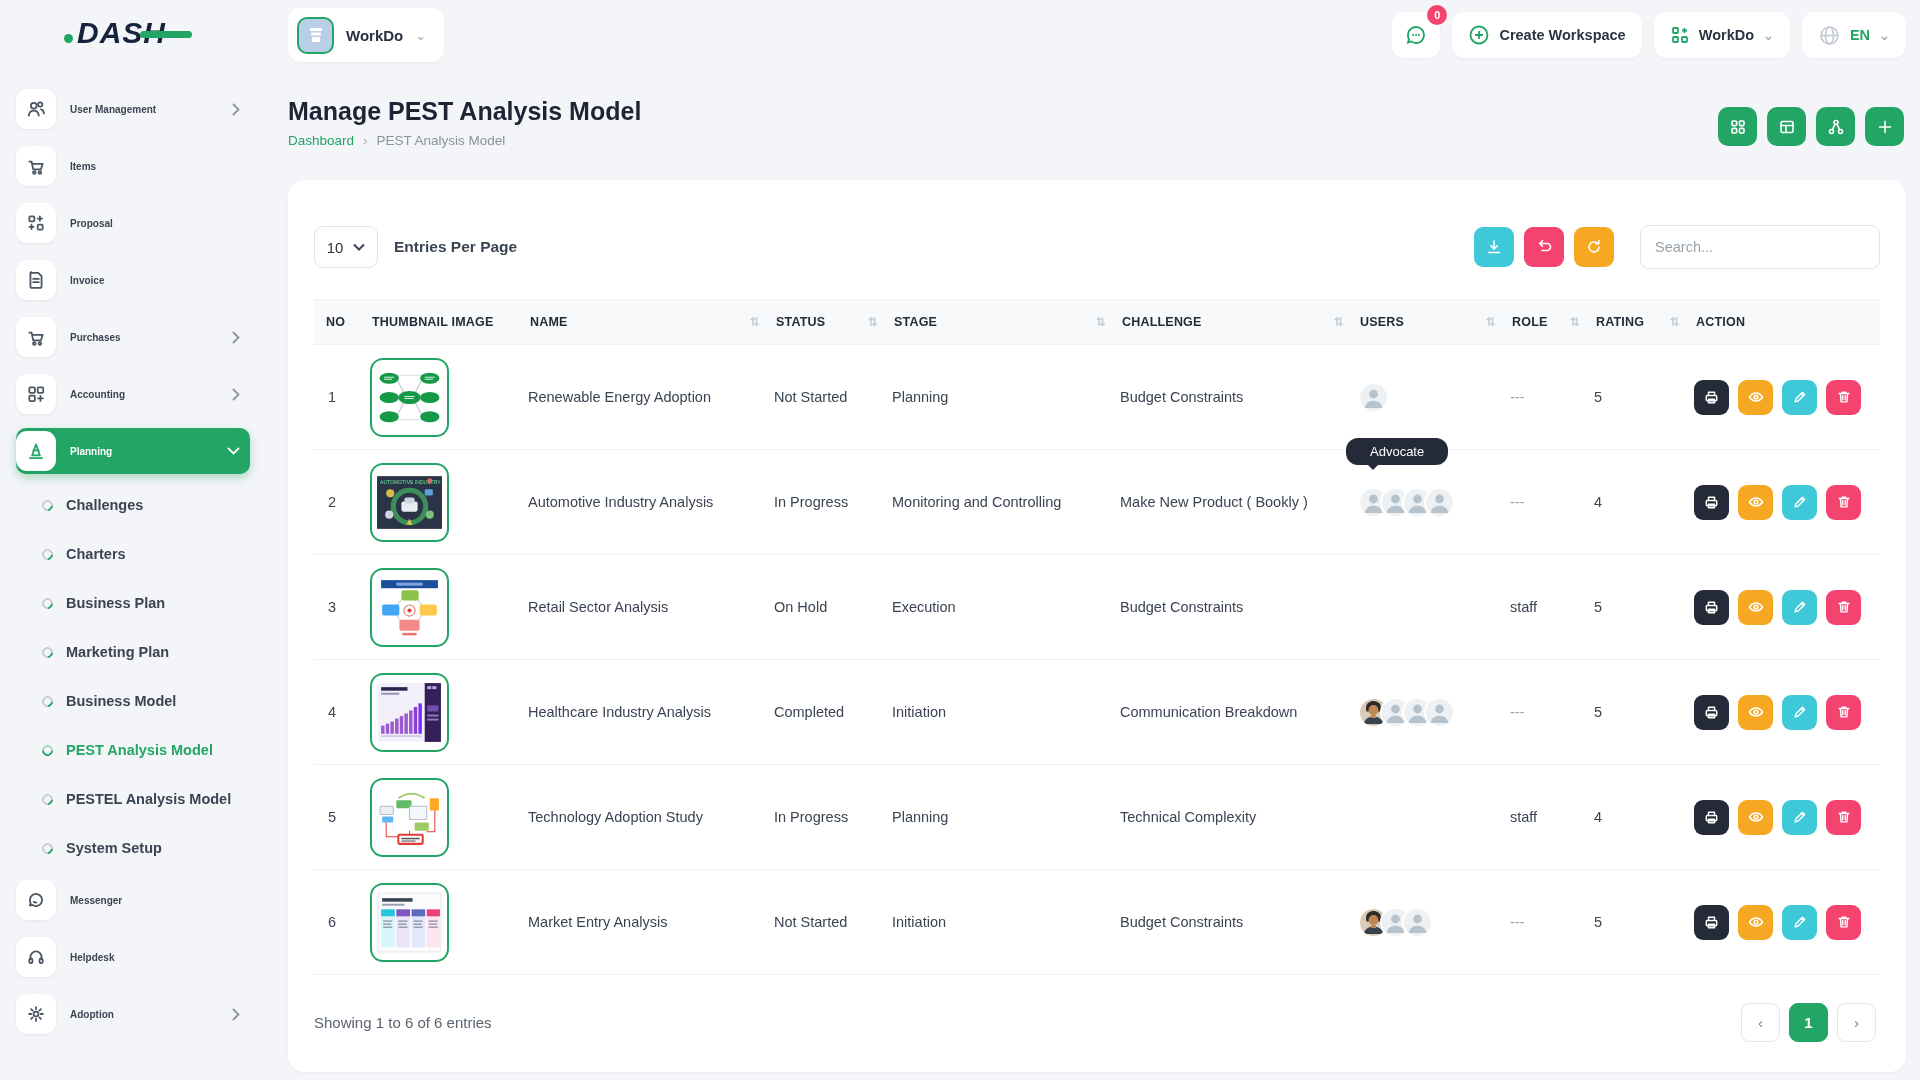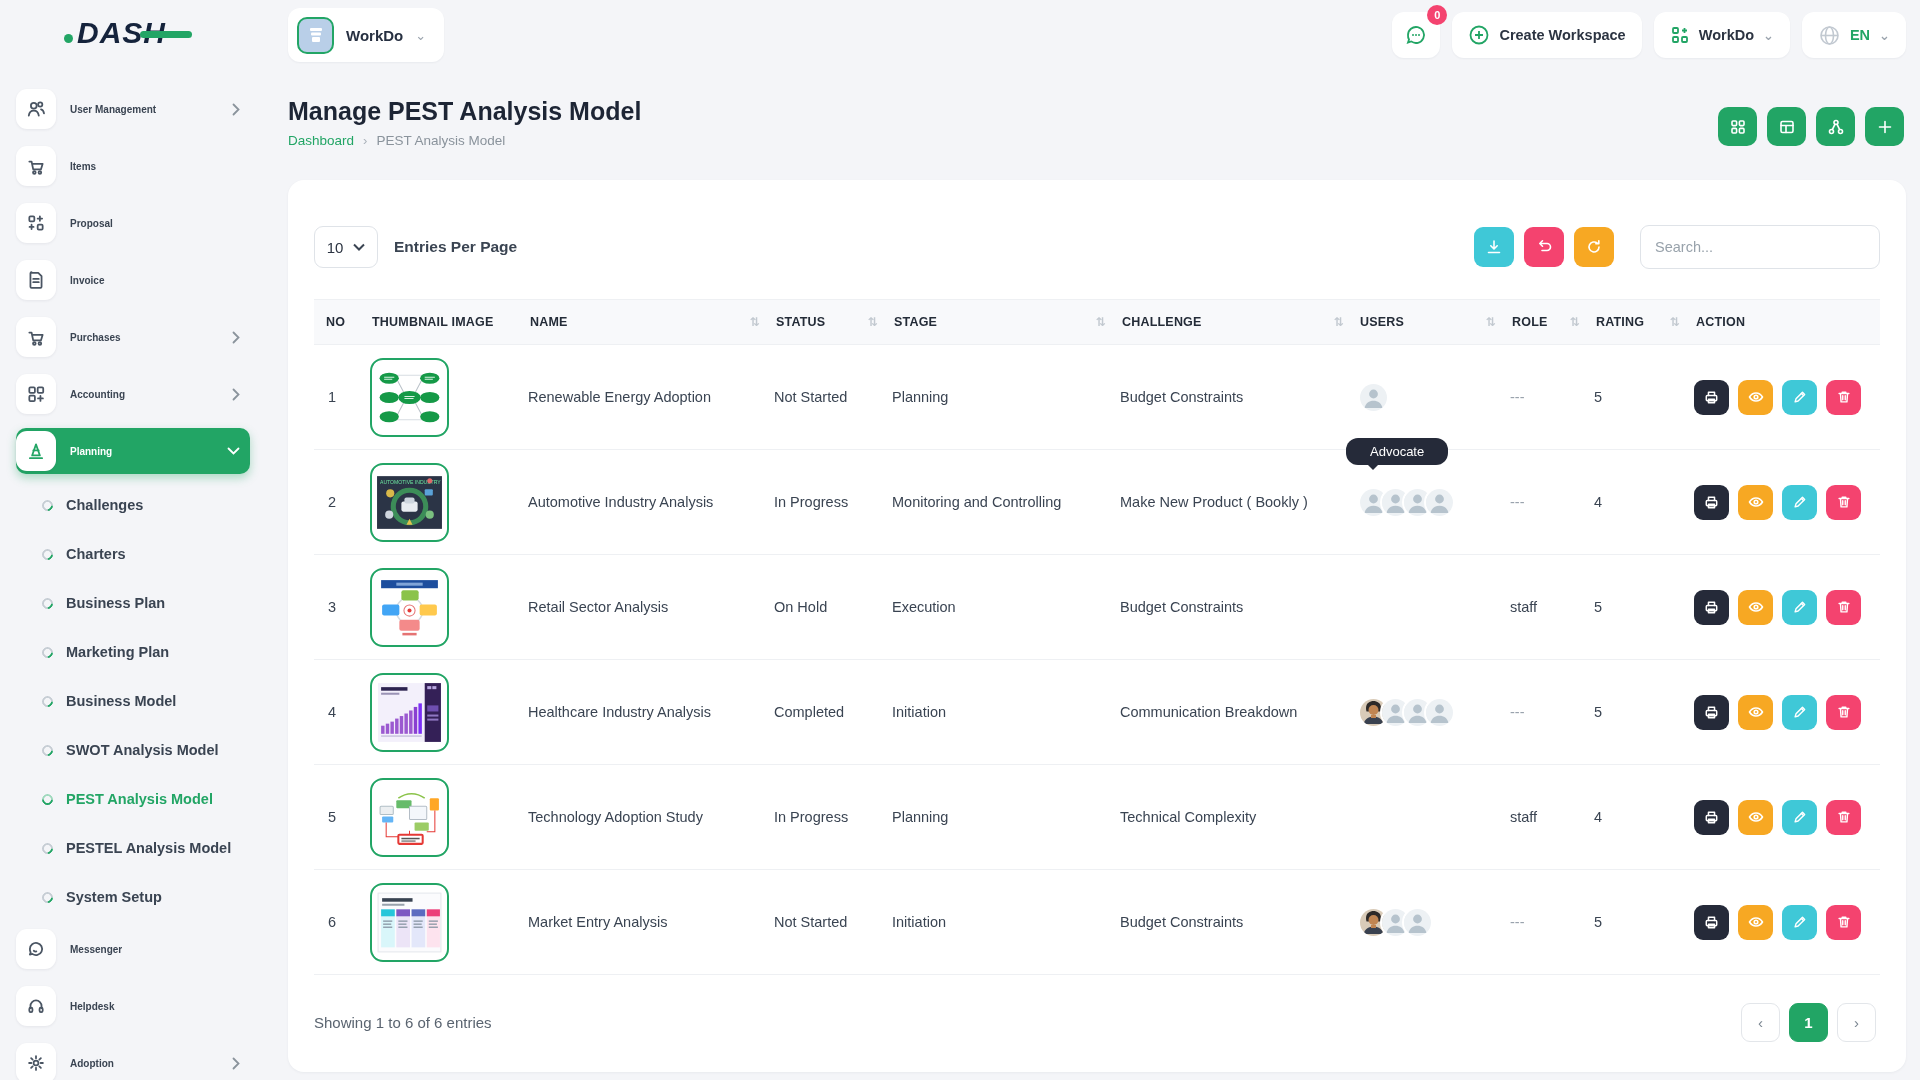--- a/index.html
+++ b/index.html
@@ -285,24 +285,20 @@
         <span class="sub-bullet"></span>
         <span class="sub-label">Business Plan</span>
       </div>
       <div class="sub-item">
         <span class="sub-bullet"></span>
         <span class="sub-label">Marketing Plan</span>
       </div>
       <div class="sub-item">
         <span class="sub-bullet"></span>
         <span class="sub-label">Business Model</span>
-      </div>
-      <div class="sub-item">
-        <span class="sub-bullet"></span>
-        <span class="sub-label">SWOT Analysis Model</span>
       </div>
       <div class="sub-item active">
         <span class="sub-bullet"></span>
         <span class="sub-label">PEST Analysis Model</span>
       </div>
       <div class="sub-item">
         <span class="sub-bullet"></span>
         <span class="sub-label">PESTEL Analysis Model</span>
       </div>
       <div class="sub-item">

